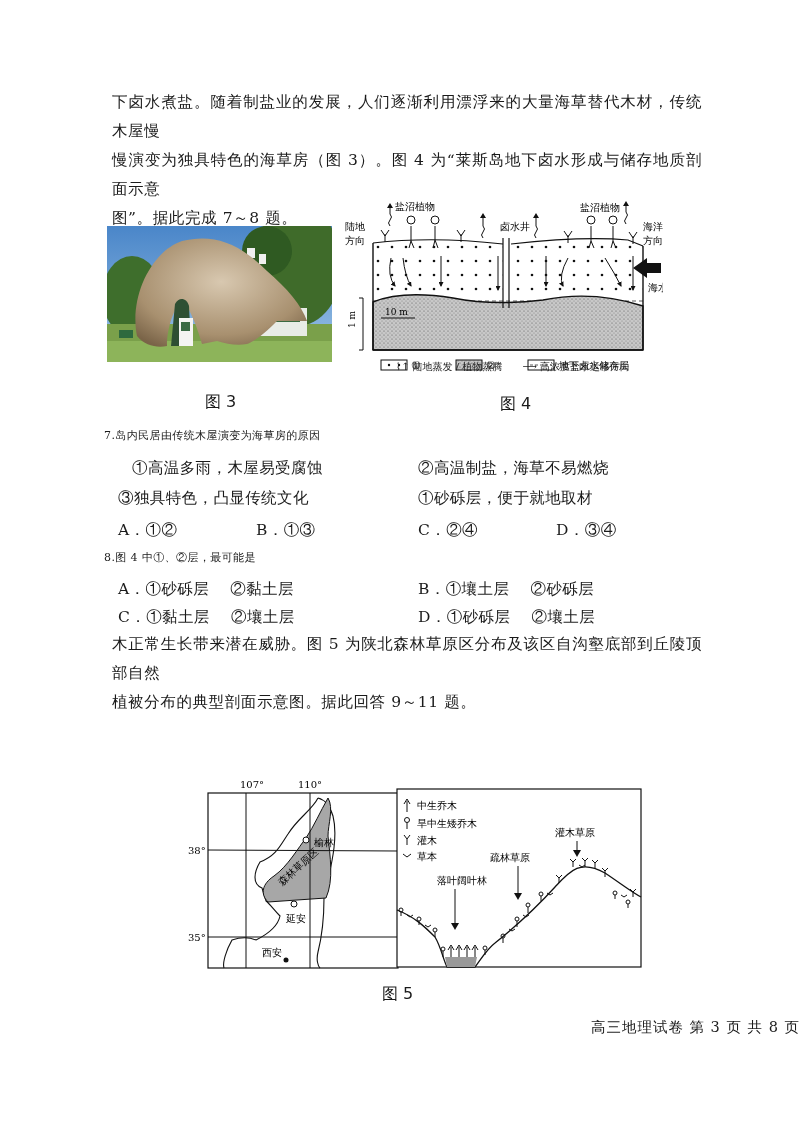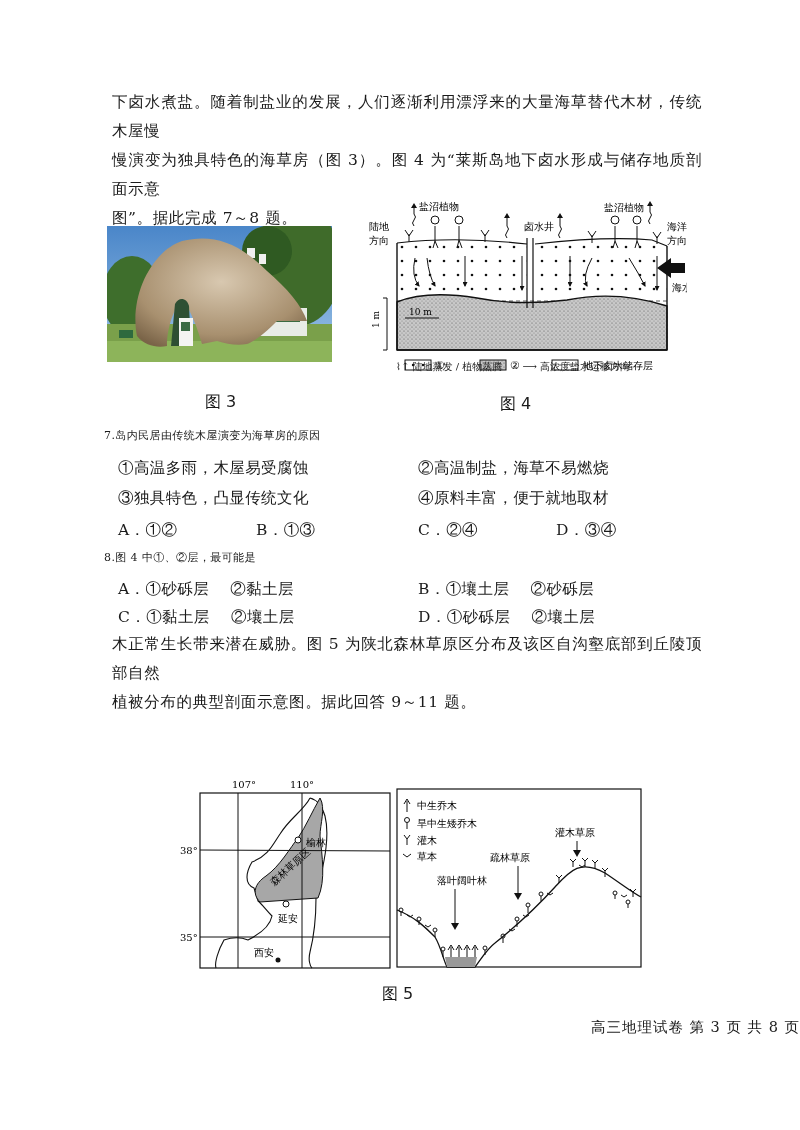--- a/index.html
+++ b/index.html
@@ -47,21 +47,21 @@
     <rect x="152" y="28" width="7" height="10" fill="#f0f0f0"></rect>
     <path d="M30,110 C22,70 45,25 75,15 C105,8 130,15 160,45 C180,62 195,80 200,95 L170,95 C165,100 150,115 140,118 C130,120 120,118 110,115 L95,118 C90,100 82,80 75,75 C68,80 60,100 60,120 C50,122 38,120 30,110 Z" fill="url(#thatch)"></path>
     <path d="M68,78 C72,70 80,72 82,80 L84,120 L64,120 Z" fill="#2e4f33"></path>
     <rect x="72" y="92" width="14" height="28" fill="#f4f4f2"></rect>
     <rect x="74" y="96" width="9" height="9" fill="#3a6a44"></rect>
     <rect x="12" y="104" width="14" height="8" fill="#2e6a3e"></rect>
   </svg>
 </div>
 <div class="caption" style="left:205px;top:392px;">图 3</div>
 
-<div class="abs" style="left:367px;top:198px;width:320px;height:180px;">
+<div class="abs" style="left:343px;top:198px;width:320px;height:180px;">
   <svg width="320" height="180" viewBox="0 0 320 180">
     <defs>
       <pattern id="dots1" width="14" height="14" patternUnits="userSpaceOnUse">
         <circle cx="7" cy="7" r="1.3" fill="#111"></circle>
       </pattern>
       <pattern id="stipple" width="4" height="4" patternUnits="userSpaceOnUse">
         <rect width="4" height="4" fill="#c8c8c8"></rect>
         <circle cx="1" cy="1" r="0.6" fill="#555"></circle>
         <circle cx="3" cy="3" r="0.5" fill="#777"></circle>
       </pattern>
@@ -143,41 +143,41 @@
 <div class="abs" style="left:396px;top:360px;font-size:10px;white-space:nowrap;">
   <span>⌇↑</span>
   <span>陆地蒸发 / 植物蒸腾</span>
   <span style="display:inline-block;width:14px;"></span>
   <span>⟶</span>
   <span>高浓度盐水运移方向</span>
 </div>
 <div class="caption" style="left:500px;top:394px;">图 4</div>
 
 <div class="q" style="left:104px;top:428px;">7.岛内民居由传统木屋演变为海草房的原因</div>
-<div class="opt" style="left:118px;top:458px;">①高温多雨，木屋易受腐蚀</div>
+<div class="opt" style="left:132px;top:458px;">①高温多雨，木屋易受腐蚀</div>
 <div class="opt" style="left:418px;top:458px;">②高温制盐，海草不易燃烧</div>
 <div class="opt" style="left:118px;top:488px;">③独具特色，凸显传统文化</div>
-<div class="opt" style="left:418px;top:488px;">④原料丰富，便于就地取材</div>
+<div class="opt" style="left:418px;top:488px;">①砂砾层，便于就地取材</div>
 <div class="opt" style="left:118px;top:520px;">A．①②</div>
 <div class="opt" style="left:256px;top:520px;">B．①③</div>
 <div class="opt" style="left:418px;top:520px;text-align:right;">C．②④</div>
 <div class="opt" style="left:556px;top:520px;">D．③④</div>
 
 <div class="q" style="left:104px;top:550px;">8.图 4 中①、②层，最可能是</div>
 <div class="opt" style="left:118px;top:579px;">A．①砂砾层　 ②黏土层</div>
 <div class="opt" style="left:418px;top:579px;">B．①壤土层　 ②砂砾层</div>
 <div class="opt" style="left:118px;top:607px;">C．①黏土层　 ②壤土层</div>
 <div class="opt" style="left:418px;top:607px;">D．①砂砾层　 ②壤土层</div>
 
 <div class="para" style="top:630px;">
   <div>木正常生长带来潜在威胁。图 5 为陕北森林草原区分布及该区自沟壑底部到丘陵顶部自然</div>
   <div>植被分布的典型剖面示意图。据此回答 9～11 题。</div>
 </div>
 
-<div class="abs" style="left:180px;top:776px;width:215px;height:196px;">
+<div class="abs" style="left:188px;top:776px;width:215px;height:196px;">
   <svg width="215" height="196" viewBox="0 0 215 196">
     <rect x="20" y="17" width="190" height="175" fill="#fff" stroke="#111" stroke-width="1.2"></rect>
     <text x="52" y="12" font-size="10">107°</text>
     <text x="110" y="12" font-size="10">110°</text>
     <text x="0" y="78" font-size="10">38°</text>
     <text x="0" y="165" font-size="10">35°</text>
 
     <path d="M130,22 C124,34 110,42 100,58 C92,70 88,80 72,86 C66,96 64,108 74,112 L78,125 C82,128 86,134 92,140 C90,150 80,158 68,164 C58,160 50,162 44,164 L40,172 C38,178 34,186 36,192 M136,122 C136,140 134,160 130,176 C128,184 130,190 132,192 M136,122 L140,104 C144,86 150,60 145,40 C142,30 138,24 130,22" fill="none" stroke="#111" stroke-width="1.1"></path>
 
     <path d="M140,22 C146,32 140,48 140,60 C142,80 146,104 138,122 L80,126 C72,118 74,108 86,100 C100,90 110,72 118,62 C126,50 132,36 140,22 Z" fill="#a7a7a7" stroke="#111" stroke-width="1"></path>

